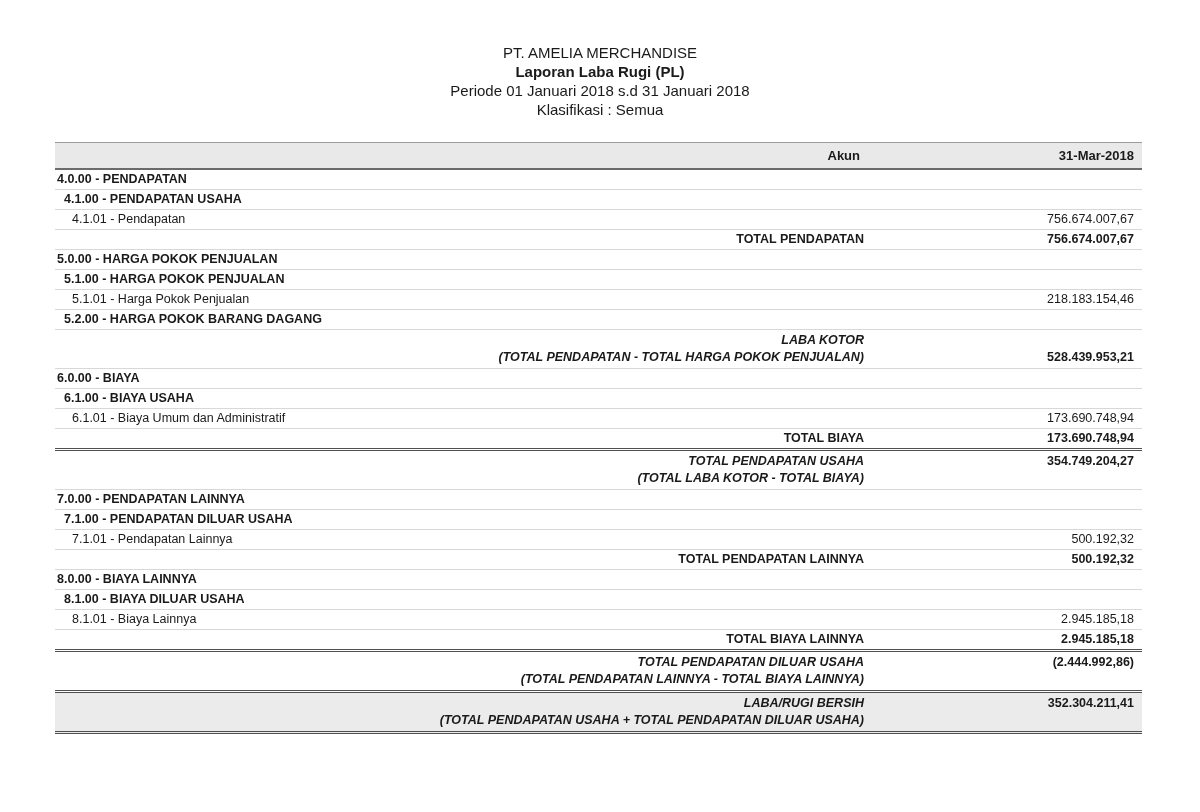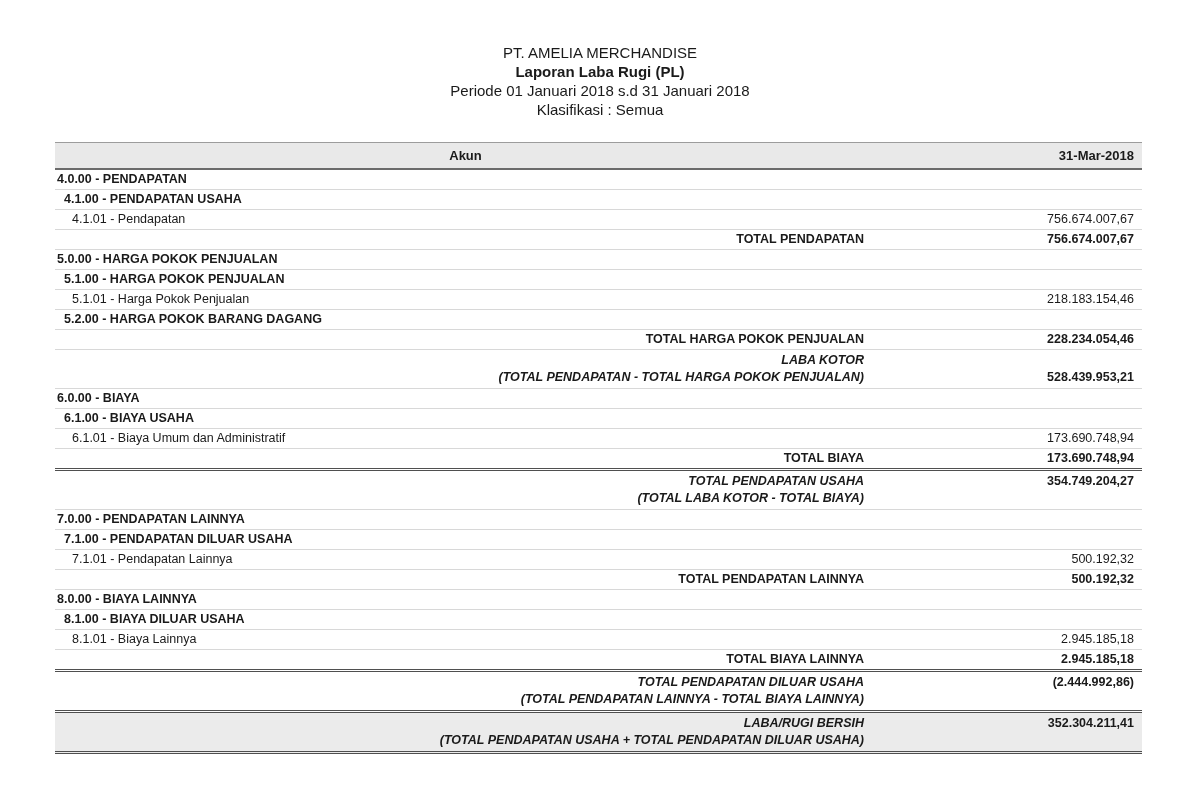--- a/index.html
+++ b/index.html
@@ -33,21 +33,21 @@
   }
   col.c1 { width: 813px; }
   col.c2 { width: 274px; }
 
   thead th {
     background: #e9e9e9;
     border-top: 1px solid #9c9c9c;
     border-bottom: 2px solid #6b6b6b;
     font-size: 13px;
     font-weight: bold;
-    text-align: center;
+    text-align: right;
     padding: 5px 8px 5px 16px;
   }
   thead th.c-value {
     text-align: right;
     padding: 5px 8px 5px 4px;
   }
 
   tbody td {
     border-bottom: 1px solid #d8d8d8;
     padding: 2px 4px;
@@ -133,24 +133,20 @@
         <td class="c-value"></td>
       </tr>
       <tr class="account">
         <td class="c-label">5.1.01 - Harga Pokok Penjualan</td>
         <td class="c-value">218.183.154,46</td>
       </tr>
       <tr class="subsection">
         <td class="c-label">5.2.00 - HARGA POKOK BARANG DAGANG</td>
         <td class="c-value"></td>
       </tr>
-      <tr class="total">
-        <td class="c-label">TOTAL HARGA POKOK PENJUALAN</td>
-        <td class="c-value">228.234.054,46</td>
-      </tr>
       <tr class="total2 v-bottom">
         <td class="c-label">
           <div>LABA KOTOR</div>
           <div>(TOTAL PENDAPATAN - TOTAL HARGA POKOK PENJUALAN)</div>
         </td>
         <td class="c-value">528.439.953,21</td>
       </tr>
       <tr class="section">
         <td class="c-label">6.0.00 - BIAYA</td>
         <td class="c-value"></td>

